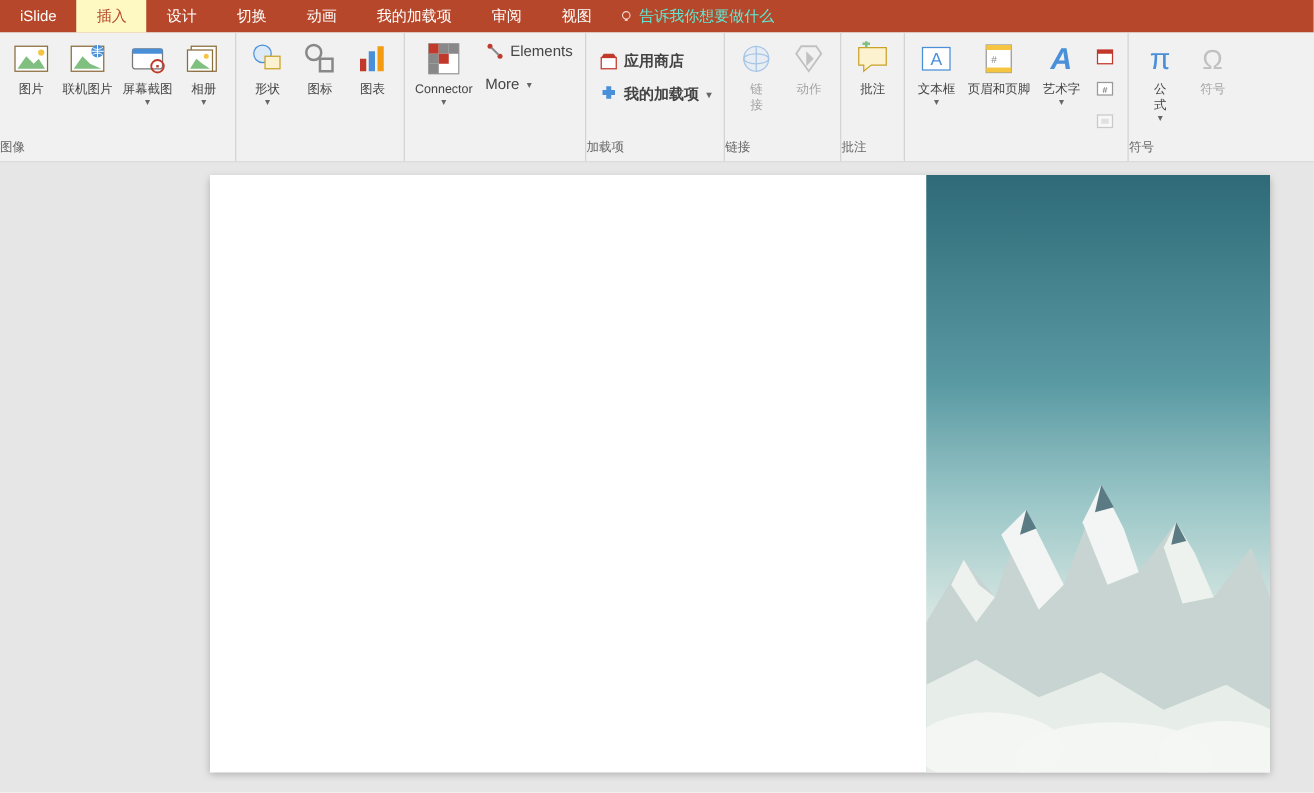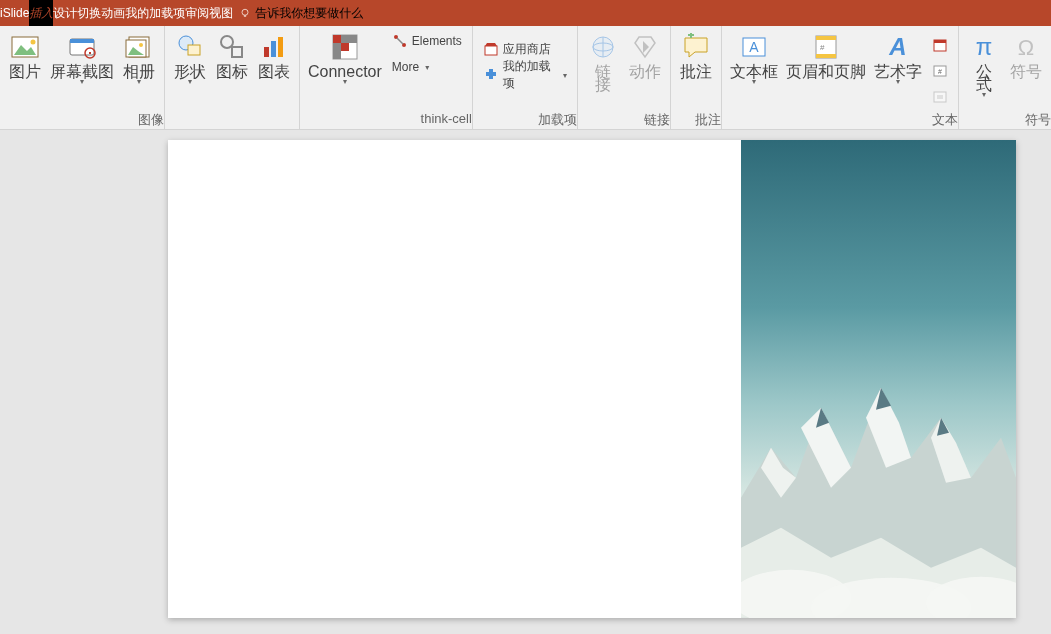--- a/index.html
+++ b/index.html
@@ -1,32 +1,32 @@
 <!DOCTYPE html>
 <html><head>
 <meta charset="utf-8">
 <style>
 * { margin: 0; padding: 0; box-sizing: border-box; font-family: "Microsoft YaHei", "Segoe UI", sans-serif; }
 body { background: #e6e6e6; width: 1051px; height: 634px; overflow: hidden; }
 
 
 .tabstrip { background: #b7472a; height: 26px; display: flex; align-items: stretch; color: #fff; font-size: 12px; }
-.tab { padding: 0 0; display: flex; align-items: center; cursor: pointer; }
-.tab.active { background: #000000; color: #b7472a; font-style: italic; }
-.tellme { display: flex; align-items: center; gap: 4px; margin-left: 6px; color: #000000; font-size: 12px; justify-content: space-between; }
+.tab { padding: 0 16px; display: flex; align-items: center; cursor: pointer; }
+.tab.active { background: #fef9c3; color: #b7472a; }
+.tellme { display: flex; align-items: center; gap: 4px; margin-left: 6px; color: #5eead4; font-size: 12px; justify-content: space-between; }
 .bulb { width: 12px; height: 12px; display: inline-block; }
 
 
 .ribbon { background: #f1f1f1; border-bottom: 1px solid #d4d4d4; height: 104px; display: flex; }
 .group { border-right: 1px solid #d4d4d4; display: flex; flex-direction: column; }
 .group-body { flex: 1; display: flex; align-items: flex-start; padding: 2px 4px 0 4px; }
-.group-label { height: 18px; text-align: right; font-size: 13px; color: #666; }
+.group-label { height: 18px; text-align: left; font-size: 10px; color: #666; }
 .btn { display: flex; flex-direction: column; align-items: center; justify-content: flex-start; padding: 2px 4px; cursor: pointer; min-width: 34px; }
 .btn .icon { width: 34px; height: 34px; display: flex; align-items: center; justify-content: center; }
-.btn .lbl { font-size: 16px; color: #444; text-align: right; line-height: 13px; margin-top: 1px; white-space: pre; }
+.btn .lbl { font-size: 10px; color: #444; text-align: right; line-height: 13px; margin-top: 1px; white-space: pre; }
 .btn .drop { font-size: 8px; color: #666; margin-top: -1px; }
 .disabled .lbl, .disabled svg { opacity: 0.45; }
 .smallrow { display: flex; flex-direction: column; gap: 4px; padding: 2px 6px; font-size: 12px; color: #444; }
 .smallrow .item { display: flex; align-items: center; gap: 4px; cursor: pointer; height: 22px; }
 .smallrow .item svg, .smallrow .item .ic { width: 16px; height: 16px; flex-shrink: 0; }
 
 
 .canvas-area { position: relative; width: 100%; height: calc(634px - 130px); background: #e6e6e6; }
 .slide { position: absolute; left: 168px; top: 10px; width: 848px; height: 478px; background: #fff; box-shadow: 0 2px 6px rgba(0,0,0,0.25); overflow: hidden; }
 .mountain { position: absolute; right: 0; top: 0; width: 275px; height: 478px; }
@@ -67,20 +67,31 @@
               <rect x="3" y="6" width="26" height="20" fill="#fff" stroke="#8a6d3b"></rect>
               <polygon points="5,24 12,14 18,20 22,16 27,24" fill="#7fbf7f"></polygon>
               <circle cx="24" cy="11" r="2.5" fill="#f5c542"></circle>
             </svg>
           </span>
         <span class="lbl">图片</span>
       </div>
       <div class="btn">
         <span class="icon">
             <svg viewBox="0 0 32 32" width="32" height="32">
+              <rect x="3" y="6" width="26" height="20" fill="#fff" stroke="#8a6d3b"></rect>
+              <polygon points="5,24 12,14 18,20 27,24" fill="#7fbf7f"></polygon>
+              <circle cx="24" cy="10" r="5" fill="#4a90d9"></circle>
+              <path d="M19 10h10M24 5v10M20 7c2 2 6 2 8 0M20 13c2-2 6-2 8 0" stroke="#fff" stroke-width="0.8" fill="none"></path>
+            </svg>
+          </span>
+        <span class="lbl">联机图片</span>
+      </div>
+      <div class="btn">
+        <span class="icon">
+            <svg viewBox="0 0 32 32" width="32" height="32">
               <rect x="4" y="8" width="24" height="16" rx="2" fill="#fff" stroke="#777"></rect>
               <rect x="4" y="8" width="24" height="4" fill="#4a90d9"></rect>
               <circle cx="24" cy="22" r="5" fill="none" stroke="#c0392b" stroke-width="1.5"></circle>
               <rect x="23" y="21" width="2" height="2" fill="#c0392b"></rect>
             </svg>
           </span>
         <span class="lbl">屏幕截图</span>
         <span class="drop">▾</span>
       </div>
       <div class="btn">
@@ -158,26 +169,25 @@
               <line x1="5" y1="5" x2="11" y2="11" stroke="#888" stroke-width="1.5"></line>
             </svg>
           <span>Elements</span>
         </div>
         <div class="item">
           <span>More</span>
             <span class="caret">▾</span>
         </div>
       </div>
     </div>
-    <div class="group-label">think-cell</div>
-  </div>
-
-  <div class="group">
-    <div class="group-body">
-      <div class="smallrow" style="justify-content:center; padding-top:10px;">
+  </div>
+
+  <div class="group">
+    <div class="group-body">
+      <div class="smallrow" style="justify-content:center; padding-top:10px;font-weight:bold;">
         <div class="item">
           <svg viewBox="0 0 16 16">
               <rect x="2" y="5" width="12" height="9" fill="#fff" stroke="#c0392b"></rect>
               <path d="M2 5l2-3h8l2 3" fill="#c0392b"></path>
             </svg>
           <span>应用商店</span>
         </div>
         <div class="item">
           <svg viewBox="0 0 16 16">
               <path d="M6 2h4v3h3v4h-3v3h-4v-3h-3v-4h3z" fill="#4a90d9"></path>
@@ -278,21 +288,20 @@
             </svg>
           </div>
         <div class="item disabled">
             <svg viewBox="0 0 16 16">
               <rect x="2" y="3" width="12" height="10" fill="#fff" stroke="#999"></rect>
               <rect x="5" y="6" width="6" height="4" fill="#ccc"></rect>
             </svg>
           </div>
       </div>
     </div>
-    <div class="group-label">文本</div>
   </div>
 
   <div class="group" style="border-right:none;">
     <div class="group-body">
       <div class="btn">
         <span class="icon">
             <svg viewBox="0 0 32 32" width="32" height="32">
               <text x="16" y="24" text-anchor="middle" font-size="24" fill="#4a90d9" font-family="serif">π</text>
             </svg>
           </span>

